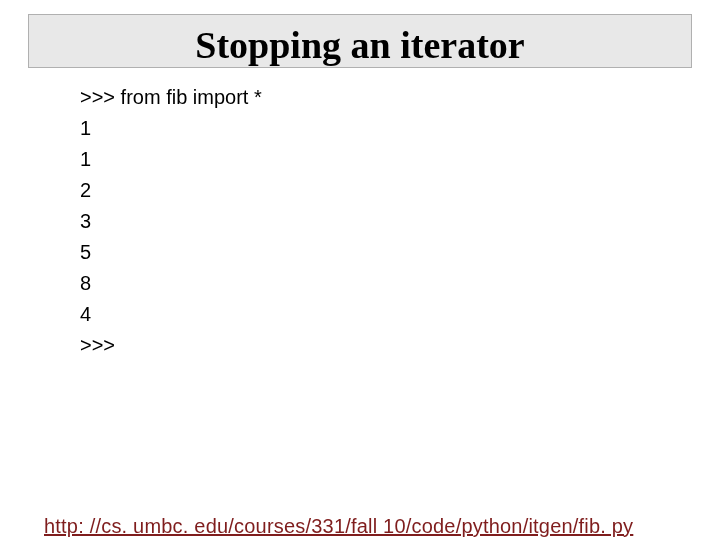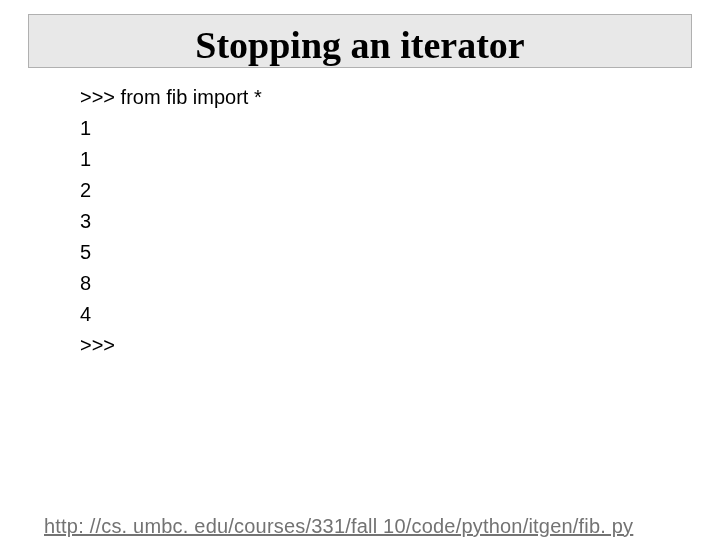--- a/index.html
+++ b/index.html
@@ -40,21 +40,21 @@
     line-height: 1.55;
     font-family: Arial, Helvetica, sans-serif;
     white-space: pre;
     margin-left: 36px;
   }
   .footer-link {
     position: absolute;
     left: 44px;
     bottom: 16px;
     font-size: 20px;
-    color: #737373;
+    color: #7f1d1d;
     text-decoration: underline;
     font-family: Arial, Helvetica, sans-serif;
     letter-spacing: 0.2px;
   }
 </style>
 </head>
 <body>
 
 <div class="slide">
 

